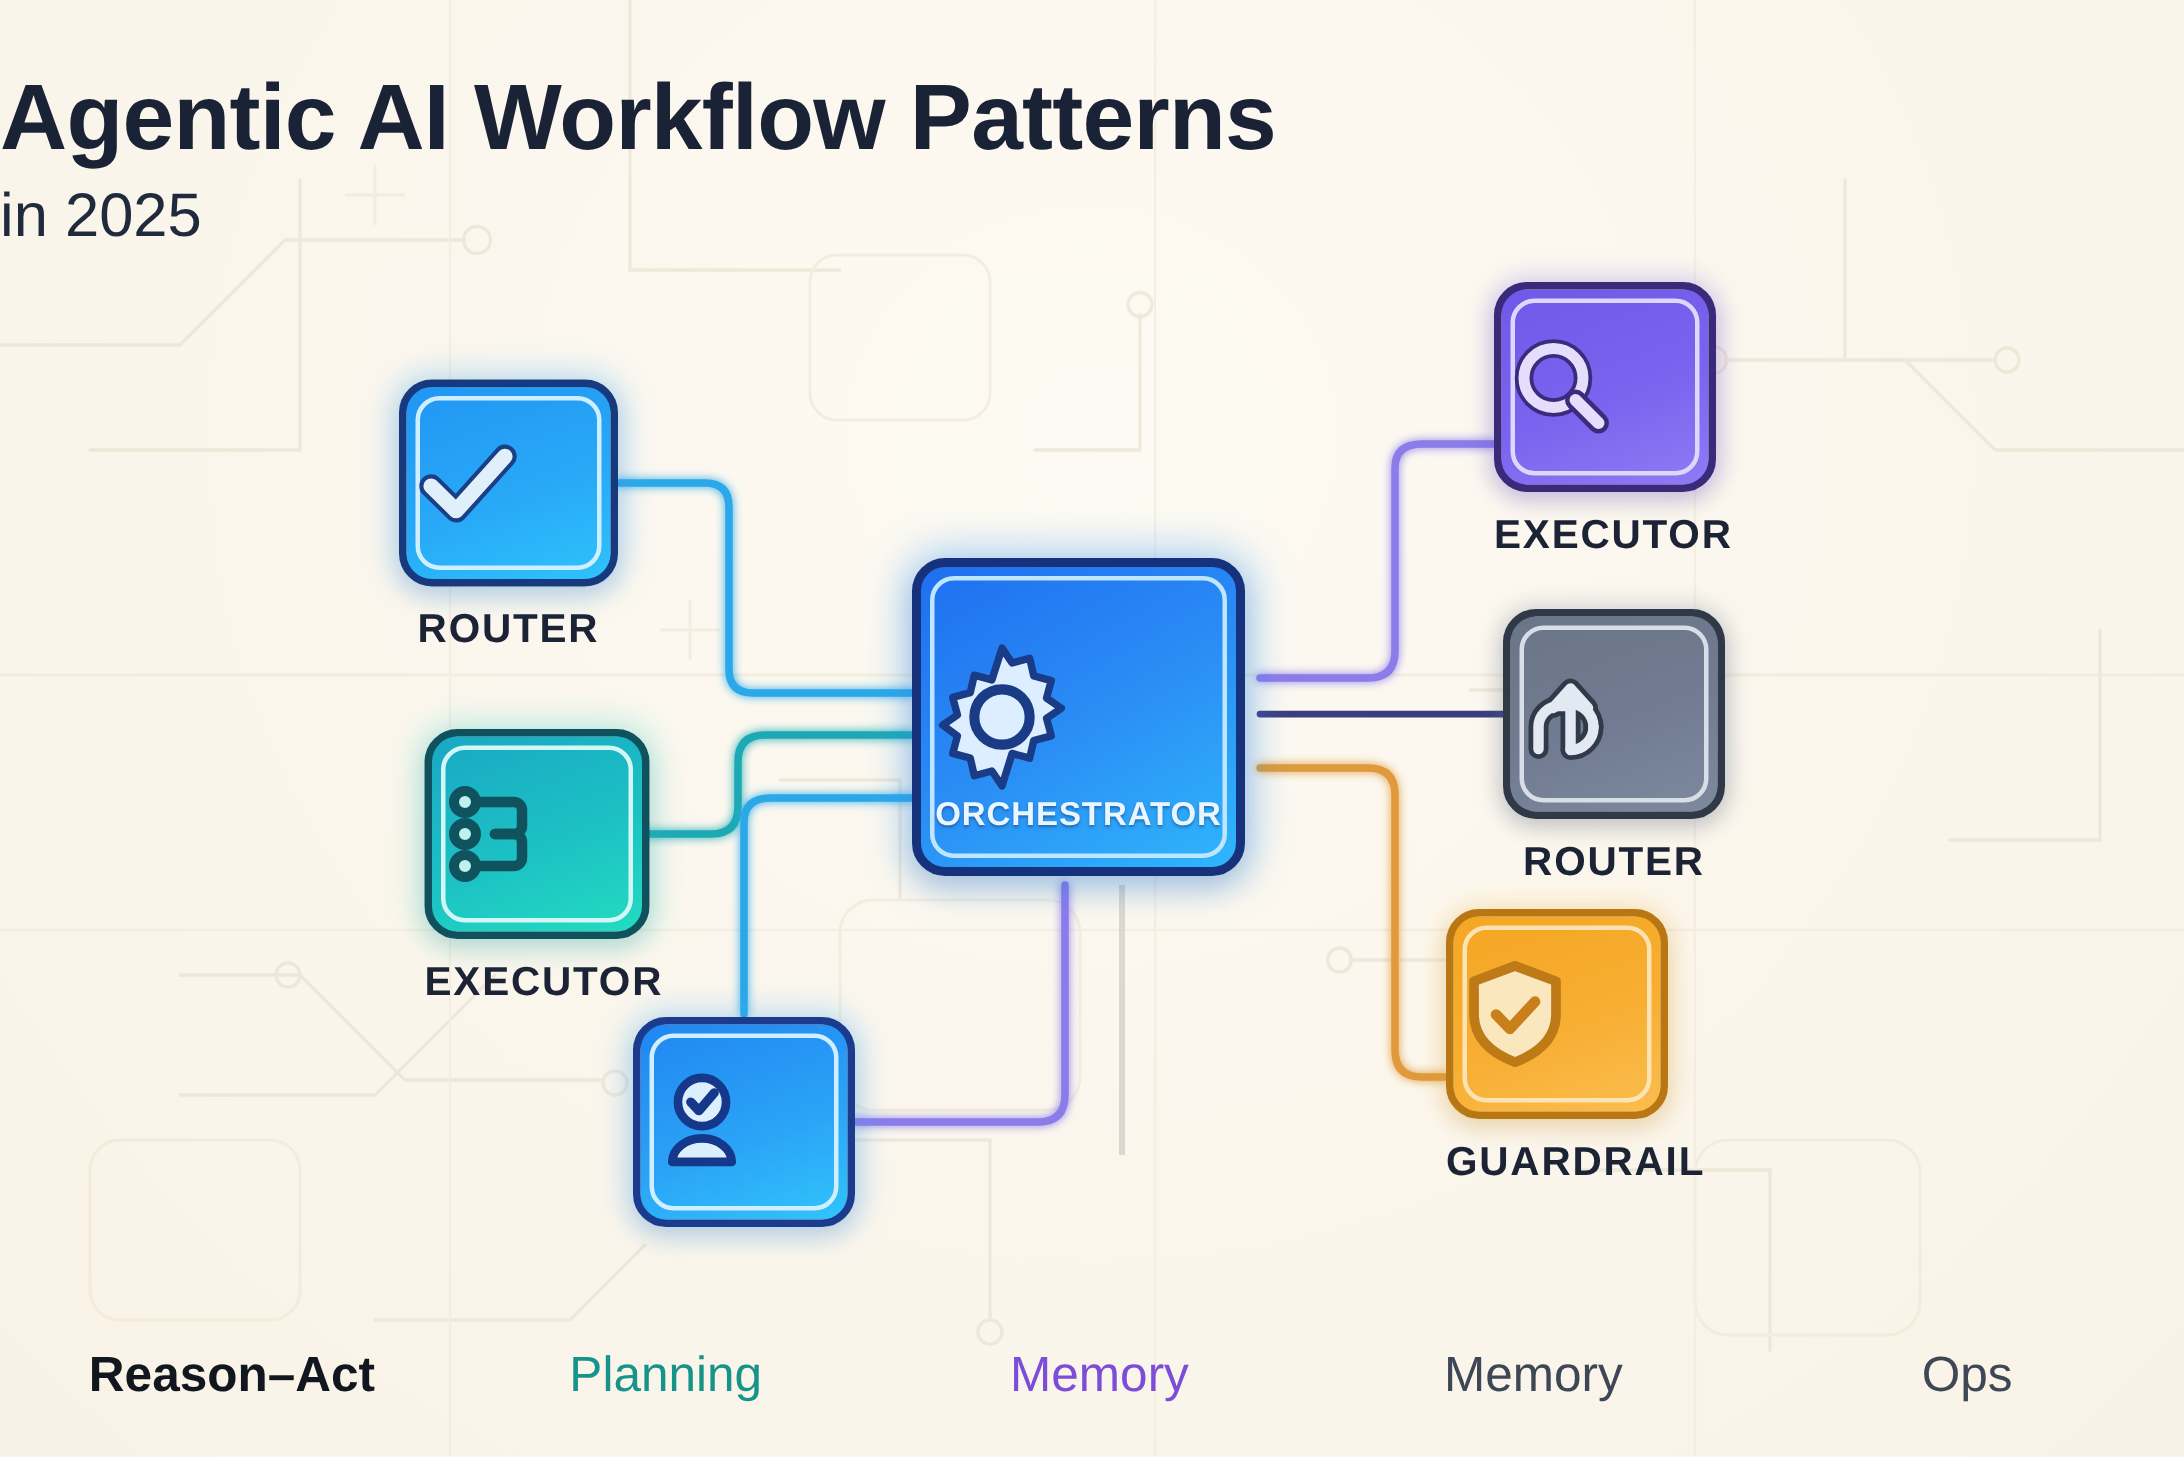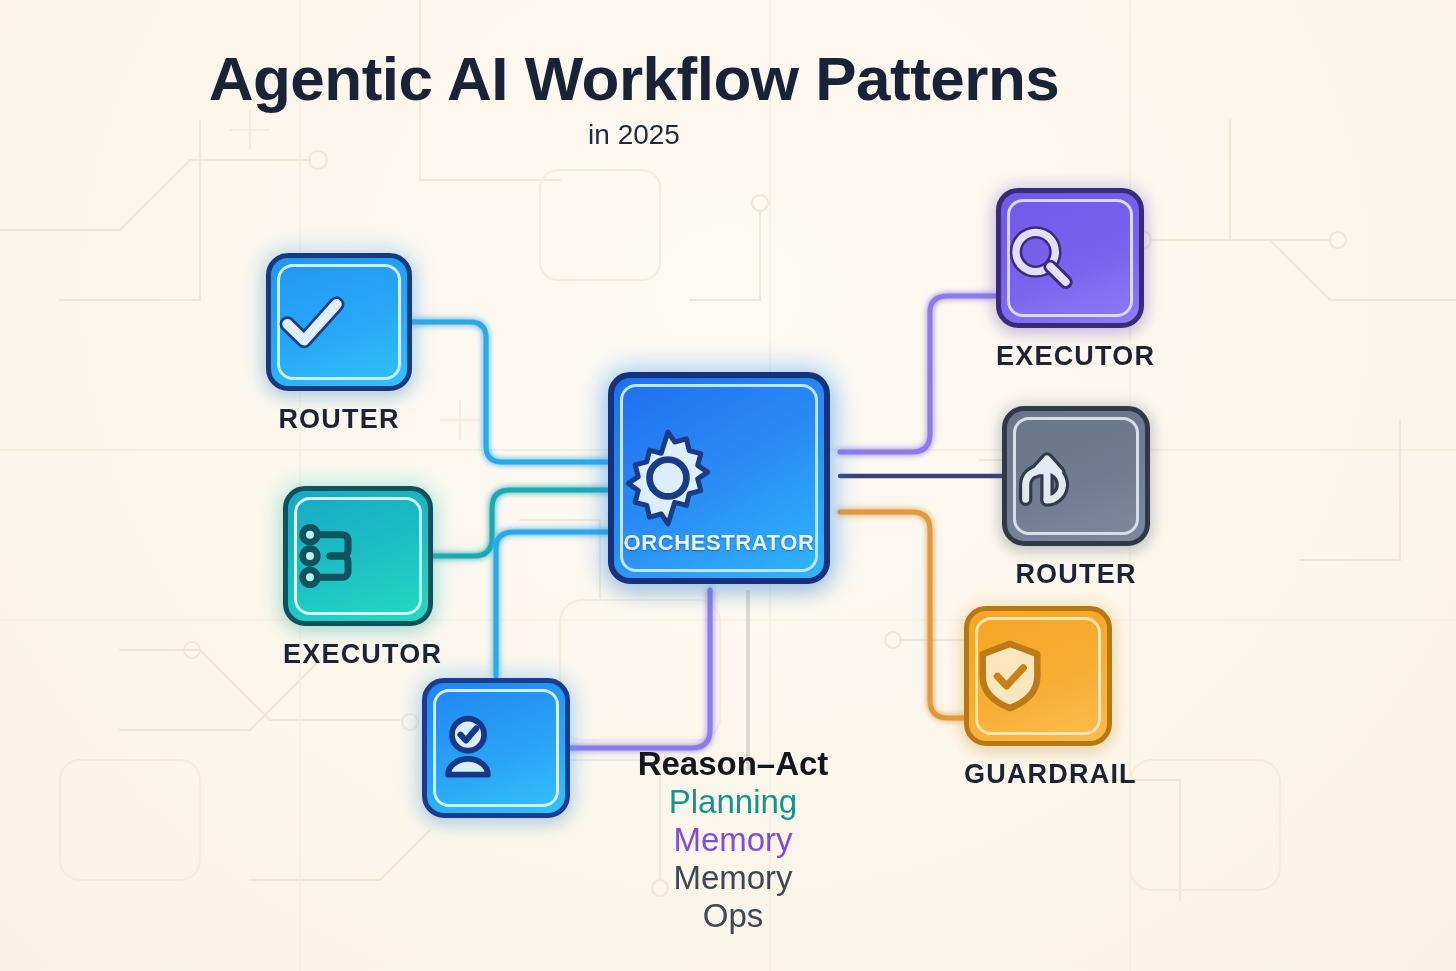--- a/index.html
+++ b/index.html
@@ -9,23 +9,23 @@
     font-family:"Liberation Sans", sans-serif;
     overflow:hidden;
   }
   #stage{position:relative;width:1456px;height:971px;overflow:hidden;
     background:
       radial-gradient(ellipse at 50% 30%, #fdfaf3 0%, #fbf6ec 55%, #f8f2e6 100%);
   }
   #circuitbg{position:absolute;inset:0;z-index:0;opacity:.55;}
   #wires{position:absolute;inset:0;z-index:1;}
 
-  .title-wrap{position:absolute;top:46px;left:0;width:1268px;text-align:center;z-index:4;}
+  .title-wrap{position:absolute;top:46px;left:0;width:1268px;z-index:4;}
   .t1{font-size:62px;font-weight:700;letter-spacing:-0.5px;color:#1a2236;line-height:1.05;}
-  .t2{font-size:28px;font-weight:400;color:#1f2a3d;line-height:1.3;margin-top:6px;}
+  .t2{font-size:41px;font-weight:400;color:#1f2a3d;line-height:1.3;margin-top:6px;}
 
   .node{position:absolute;z-index:3;}
   .box{
     position:relative;border-radius:22px;
     box-sizing:border-box;
     display:flex;align-items:center;justify-content:flex-start;
   }
   .box .inner{
     position:absolute;inset:6px;border-radius:16px;
     border:3px solid rgba(255,255,255,.82);
@@ -81,21 +81,21 @@
     box-shadow:0 0 14px 4px rgba(110,125,150,.22),0 6px 14px rgba(30,40,55,.15);}
   #router .inner{border-color:#d7dee8;}
 
   #guardrail .box{width:148px;height:140px;
     background:linear-gradient(160deg,#f5a623 0%,#f7ae32 55%,#fbbd4e 100%);
     border:5px solid #b97714;
     box-shadow:0 0 16px 4px rgba(248,185,70,.26),0 6px 14px rgba(120,80,15,.14);}
   #guardrail .inner{border-color:#fbe3b4;}
 
   .legend{position:absolute;left:10px;right:0;bottom:36px;z-index:4;
-    display:flex;flex-direction:column;}
+    display:flex;}
   .legend .li{flex:1;text-align:center;font-size:33px;}
   .li.bold{font-weight:700;}
 </style>
 </head>
 <body>
 
 <div id="stage">
 
   <svg id="circuitbg" viewBox="0 0 1456 971" preserveAspectRatio="none">
     <g stroke="#e6ddc9" stroke-width="2.2" fill="none" stroke-linecap="round">

